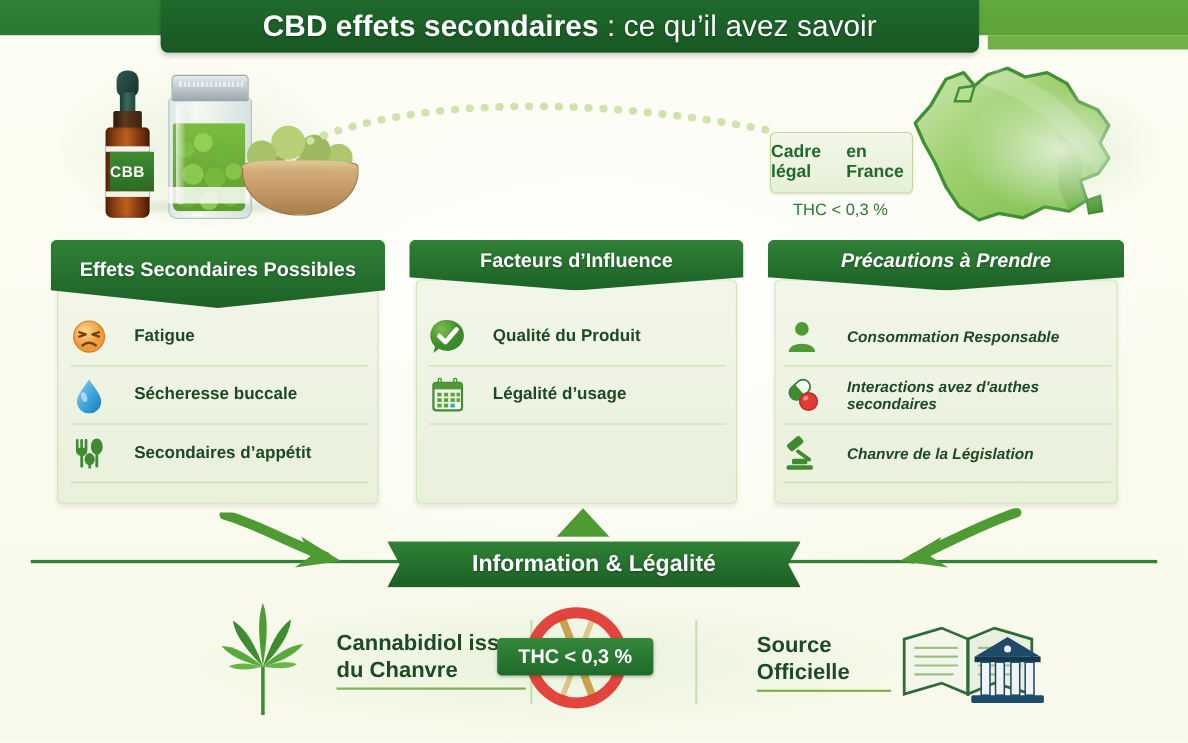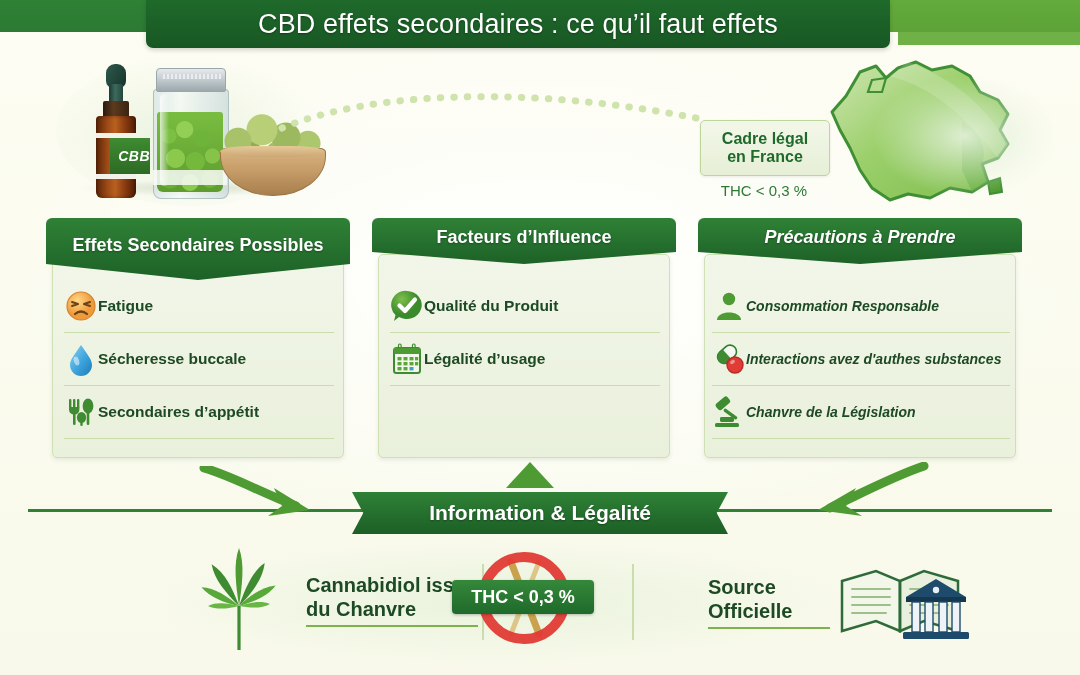--- a/index.html
+++ b/index.html
@@ -39,21 +39,21 @@
     background:linear-gradient(180deg,#1f6a2b 0%,#185724 100%);
     border-radius:0 0 7px 7px;
     box-shadow:0 2px 5px rgba(0,0,0,.18);
     display:flex;align-items:center;justify-content:center;
     overflow:hidden;
   }
   .title-plate .tl{
     font-size:27px;color:#fff;letter-spacing:.1px;white-space:nowrap;
     text-shadow:0 1px 2px rgba(0,0,0,.35);
   }
-  .title-plate .tl b{font-weight:400;}
+  .title-plate .tl b{font-weight:700;}
   .title-plate .tl span.thin{font-weight:400;}
 
   
   .hero{position:absolute;left:62px;top:48px;width:262px;height:165px;}
   .hero-wash{
     position:absolute;left:-6px;top:8px;width:272px;height:150px;
     background:radial-gradient(ellipse at 45% 55%, #eaf3e0 0%, rgba(234,243,224,0) 70%);
     border-radius:50%;
   }
   .hero-shadow{
@@ -66,23 +66,23 @@
   .bot-cap{position:absolute;left:13px;top:39px;width:26px;height:17px;
     background:linear-gradient(90deg,#2a1a0d,#5c3a1e 40%,#3a2413);border-radius:2px;}
   .bot-neck{position:absolute;left:19px;top:22px;width:14px;height:20px;
     background:linear-gradient(90deg,#1e3a33,#3d6a5c 45%,#24463c);border-radius:2px;}
   .bot-bulb{position:absolute;left:16px;top:2px;width:20px;height:24px;
     background:linear-gradient(120deg,#2e5a4d,#16332b);border-radius:9px 9px 7px 7px;}
   .bot-body{position:absolute;left:6px;top:54px;width:40px;height:82px;
     background:linear-gradient(90deg,#5a2408 0%,#9c4a16 28%,#b9601f 48%,#84380f 75%,#4d1f06 100%);
     border-radius:4px 4px 6px 6px;
     box-shadow:inset 0 0 4px rgba(0,0,0,.35);}
-  .bot-label{position:absolute;left:20px;top:76px;width:40px;height:36px;
+  .bot-label{position:absolute;left:10px;top:76px;width:40px;height:36px;
     background:linear-gradient(180deg,#3f8b32,#2c6a24);
-    display:flex;align-items:center;justify-content:flex-end;font-style:italic;}
+    display:flex;align-items:center;justify-content:flex-start;}
   .bot-label span{color:#fff;font-size:14px;font-weight:700;letter-spacing:.5px;}
   .bot-strip{position:absolute;left:6px;width:40px;height:5px;background:#f2f2ea;}
   .bot-strip.s1{top:71px;}
   .bot-strip.s2{top:112px;}
 
   
   .jar{position:absolute;left:90px;top:20px;width:76px;height:130px;}
   .jar-lid{position:absolute;left:4px;top:0;width:68px;height:22px;
     background:linear-gradient(180deg,#e6eaec,#b9c3c7 60%,#9ca8ad);
     border-radius:4px 4px 2px 2px;border:1px solid #9aa6ab;}
@@ -130,21 +130,21 @@
 
   
   .france{position:absolute;left:812px;top:52px;width:230px;height:162px;}
   .france-wash{position:absolute;left:60px;top:24px;width:186px;height:120px;
     background:radial-gradient(ellipse at 50% 50%, rgba(226,240,216,.95) 0%, rgba(226,240,216,0) 70%);}
 
   .legal-chip{
     position:absolute;left:700px;top:120px;width:128px;height:54px;
     background:linear-gradient(180deg,#f3f7e9,#e6efd6);
     border:1.5px solid #bdd69a;border-radius:5px;
-    display:flex;flex-direction:column;align-items:center;justify-content:center;
+    display:flex;flex-direction:row;align-items:center;justify-content:center;
     box-shadow:0 1px 3px rgba(0,0,0,.08);
   }
   .legal-chip span{font-size:16px;font-weight:700;color:#1f6a2b;line-height:1.15;}
   .legal-thc{
     position:absolute;left:700px;top:182px;width:128px;text-align:center;
     font-size:15px;color:#2c7a33;font-weight:400;
   }
 
   
   .card{position:absolute;top:218px;width:304px;height:240px;}
@@ -167,21 +167,21 @@
     clip-path:polygon(0 0,100% 0,100% 74%,50% 100%,0 74%);
     z-index:2;
   }
   .card.c1 .card-head{min-height:62px;}
   .card-head span{
     color:#fff;font-size:18px;font-weight:700;text-align:center;line-height:1.18;
     text-shadow:0 1px 2px rgba(0,0,0,.32);
   }
   .rows{position:absolute;left:18px;right:16px;top:62px;bottom:6px;z-index:3;}
   .row{
-    display:flex;align-items:center;gap:0;
+    display:flex;align-items:center;gap:24px;
     height:52px;border-bottom:1px solid #c9dcab;
   }
   .row:last-child{border-bottom:1px solid #c9dcab;}
   .row .ic{width:34px;height:34px;flex:0 0 34px;position:relative;}
   .row .lbl{font-size:15.5px;font-weight:700;color:#1d4a24;line-height:1.16;}
   .card.c3 .rows{left:14px;right:12px;}
   .card.c3 .row .lbl{font-size:14px;}
 
   
   .rule{position:absolute;left:28px;top:509px;width:1024px;height:3px;background:#2f8136;}
@@ -201,21 +201,21 @@
   .banner span{color:#fff;font-size:21px;font-weight:700;text-shadow:0 1px 2px rgba(0,0,0,.32);}
 
   
   .bpanel{position:absolute;left:168px;top:542px;width:790px;height:120px;}
   .bpanel-wash{
     position:absolute;inset:0;
     background:radial-gradient(ellipse 60% 70% at 42% 50%, rgba(231,242,219,.9) 0%, rgba(231,242,219,0) 75%);
   }
   .bitem{position:absolute;display:flex;align-items:center;}
   .b1{left:10px;top:4px;width:300px;height:108px;gap:6px;}
-  .b3{left:520px;top:10px;width:270px;height:100px;gap:8px;margin-left:20px;}
+  .b3{left:520px;top:10px;width:270px;height:100px;gap:8px;}
   .btxt{font-size:20px;font-weight:700;color:#1d4a24;line-height:1.22;}
   .btxt.u{border-bottom:2px solid #7fb24e;padding-bottom:4px;}
   .divider{position:absolute;width:2px;height:76px;background:#cbdcae;top:564px;}
   .divider.d1{left:482px;}
   .divider.d2{left:632px;}
 
   .thc-badge{
     position:absolute;left:452px;top:580px;width:142px;height:34px;
     background:linear-gradient(180deg,#35883a,#1f6a2b);border-radius:4px;
     display:flex;align-items:center;justify-content:center;z-index:5;
@@ -236,21 +236,21 @@
 
 <div id="stage">
   <div class="paper"></div>
 
   <div class="band-left"></div>
   <div class="band-right"></div>
   <div class="band-right-lower"></div>
 
   <div class="title-plate">
     <div class="tl">
-      <b>CBD effets secondaires</b><span class="thin"> : ce qu’il faut effets</span>
+      <b>CBD effets secondaires</b><span class="thin"> : ce qu’il avez savoir</span>
     </div>
   </div>
 
   <div class="hero">
     <div class="hero-wash"></div>
     <div class="hero-shadow"></div>
 
     <div class="bottle">
       <div class="bot-bulb"></div>
       <div class="bot-neck"></div>
@@ -448,21 +448,21 @@
         <div class="ic">
           <svg width="34" height="34" viewBox="0 0 34 34">
             <g transform="rotate(-42 15 13)">
               <rect x="5" y="6" width="21" height="13" rx="6.5" fill="#f4f8f0" stroke="#2f7f2b" stroke-width="1.6"></rect>
               <path d="M5 12.5 a6.5 6.5 0 0 1 6.5 -6.5 h4 v13 h-4 A6.5 6.5 0 0 1 5 12.5 Z" fill="#3f8b32"></path>
             </g>
             <circle cx="23" cy="23" r="8" fill="#e03b34" stroke="#b82b26" stroke-width="1.4"></circle>
             <ellipse cx="20.5" cy="20" rx="2.6" ry="1.8" fill="#ffffff" opacity=".45" transform="rotate(-30 20.5 20)"></ellipse>
           </svg>
         </div>
-        <div class="lbl">Interactions avez d'authes substances</div>
+        <div class="lbl">Interactions avez d'authes secondaires</div>
       </div>
 
       <div class="row">
         <div class="ic">
           <svg width="34" height="34" viewBox="0 0 34 34">
             <g fill="#3f8b32">
               <rect x="3" y="28" width="24" height="4" rx="1.6"></rect>
               <rect x="8" y="22" width="14" height="5" rx="1.4"></rect>
               <g transform="rotate(-40 15 14)">
                 <rect x="8" y="3" width="15" height="8" rx="2.4"></rect>

